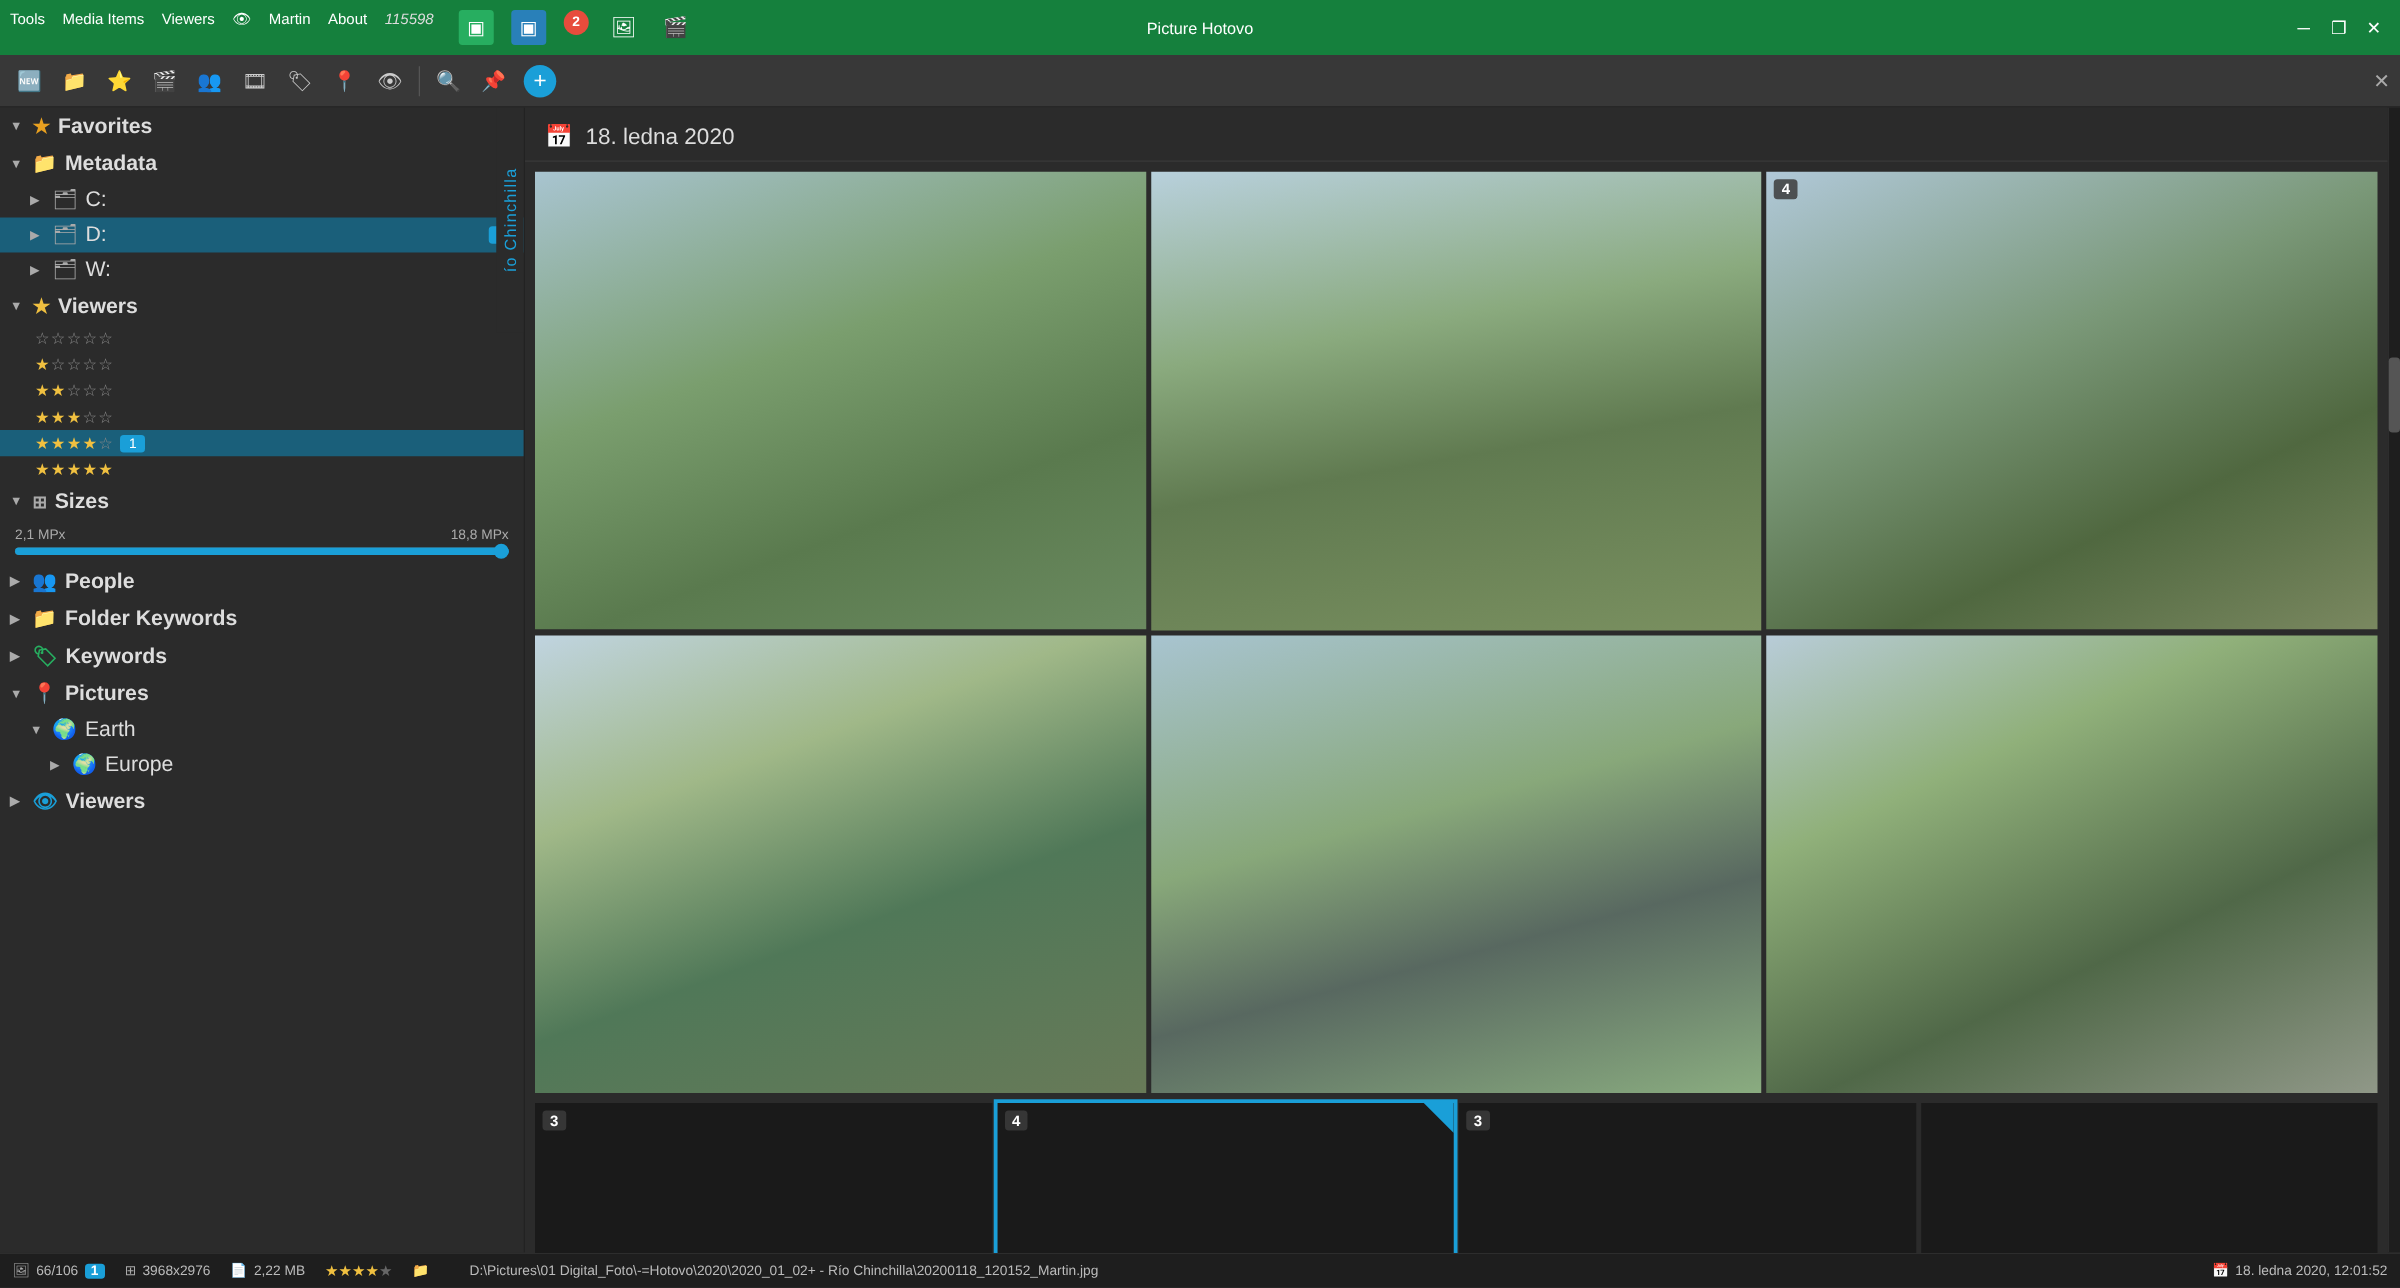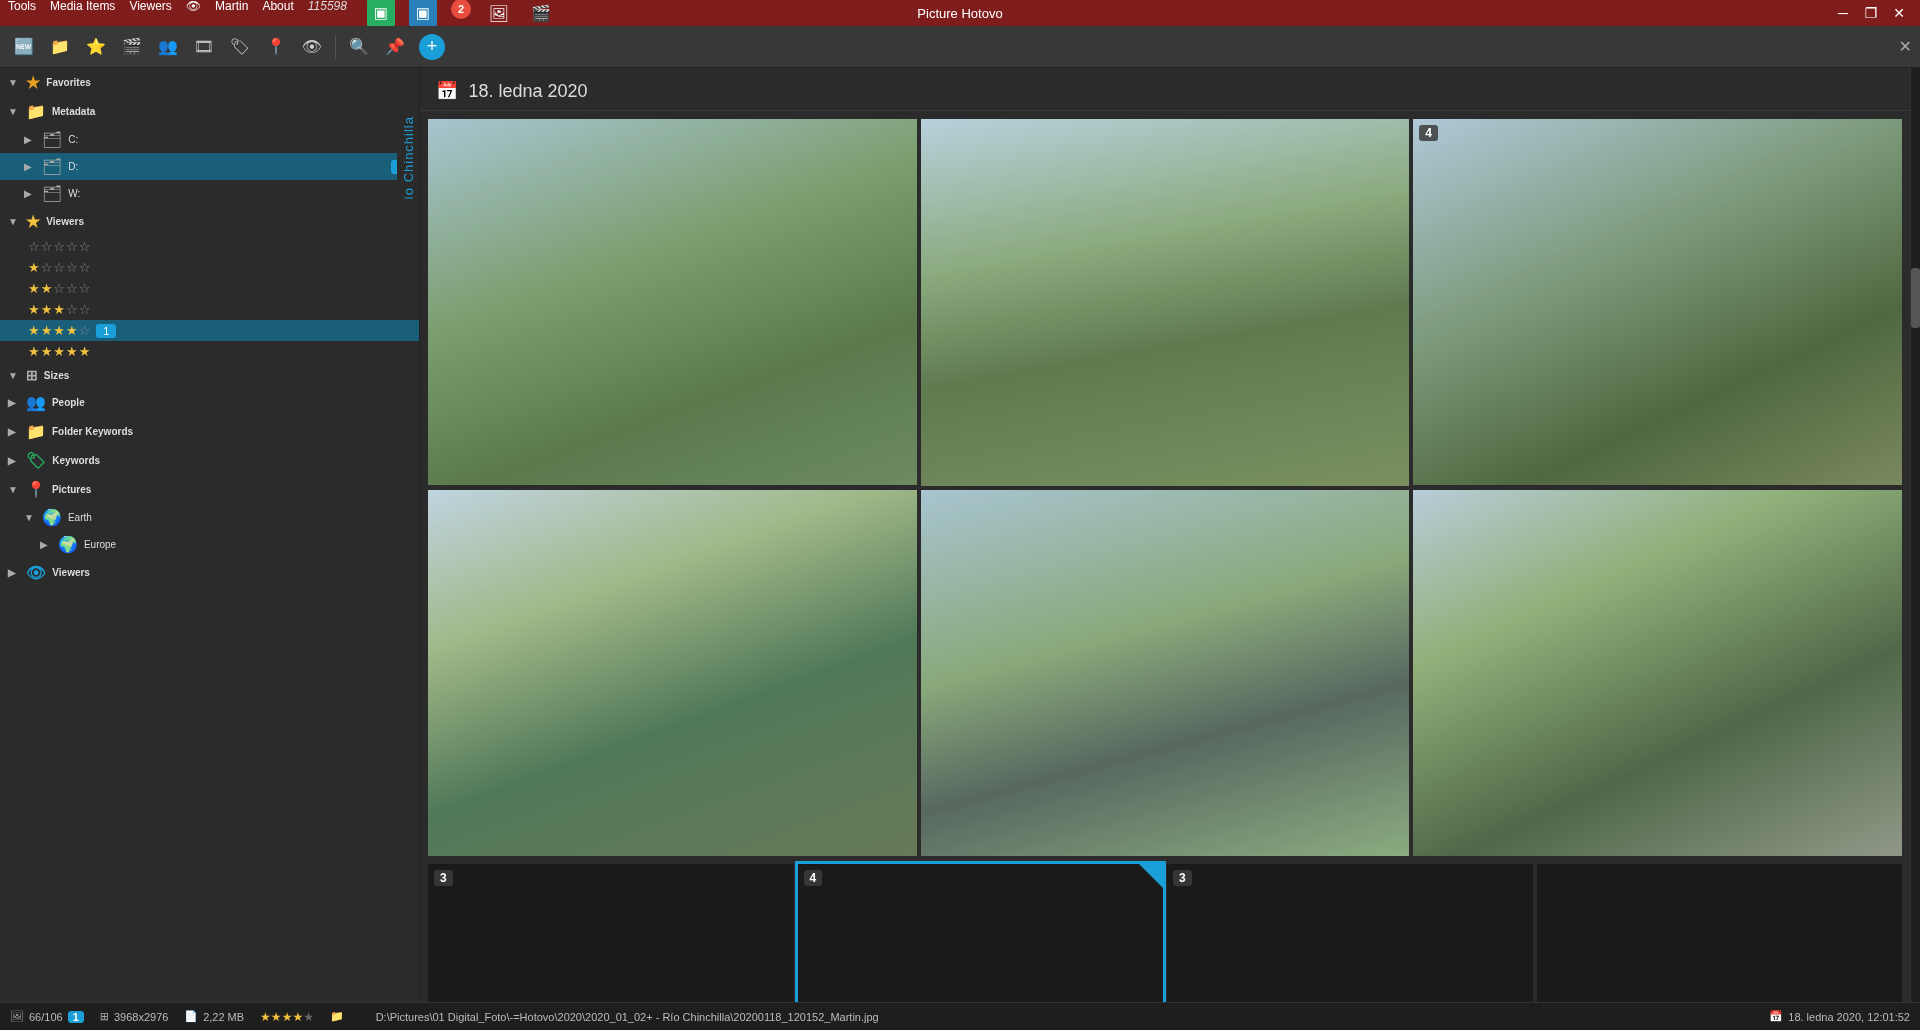--- a/index.html
+++ b/index.html
@@ -10,22 +10,22 @@
       font-family: 'Segoe UI', Arial, sans-serif;
       font-size: 13px;
       color: #ddd;
       overflow: hidden;
       display: flex;
       flex-direction: column;
     }
 
     
     .title-bar {
-      height: 26px;
-      background: #7f1d1d;
+      height: 44px;
+      background: #15803d;
       display: flex;
       align-items: center;
       padding: 0 8px;
       flex-shrink: 0;
     }
     .title-bar-menu {
       display: flex;
       gap: 14px;
       font-size: 12px;
       color: #fff;
@@ -149,21 +149,21 @@
       min-height: 26px;
     }
     .tree-item.active-bg { background: #1a5f7a; }
     .tree-chevron {
       font-size: 10px;
       color: #aaa;
       width: 12px;
       flex-shrink: 0;
     }
     .tree-icon { font-size: 16px; flex-shrink: 0; }
-    .tree-label { flex: 1; font-size: 10px; }
+    .tree-label { flex: 1; font-size: 17px; }
     .tree-count {
       background: #1a9fd8;
       color: #fff;
       border-radius: 3px;
       padding: 1px 6px;
       font-size: 11px;
       min-width: 20px;
       text-align: center;
     }
 
@@ -564,20 +564,30 @@
           <span class="star filled">★</span>
           <span class="star filled">★</span>
       </span>
     </div>
 
     <div class="section-hdr tree-section">
       <span class="tree-chevron">▼</span>
       <span class="tree-icon" style="font-size:14px; color:#aaa;">⊞</span>
       <span class="tree-label">Sizes</span>
     </div>
+    <div class="sizes-section">
+      <div class="sizes-labels">
+        <span>2,1 MPx</span>
+        <span>18,8 MPx</span>
+      </div>
+      <div class="sizes-slider">
+        <div class="sizes-slider-fill"></div>
+        <div class="sizes-slider-thumb"></div>
+      </div>
+    </div>
 
     <div class="section-hdr tree-section">
       <span class="tree-chevron">▶</span>
       <span class="tree-icon" style="color:#1a9fd8;">👥</span>
       <span class="tree-label">People</span>
     </div>
 
     <div class="section-hdr tree-section">
       <span class="tree-chevron">▶</span>
       <span class="tree-icon" style="color:#e8a020;">📁</span>

